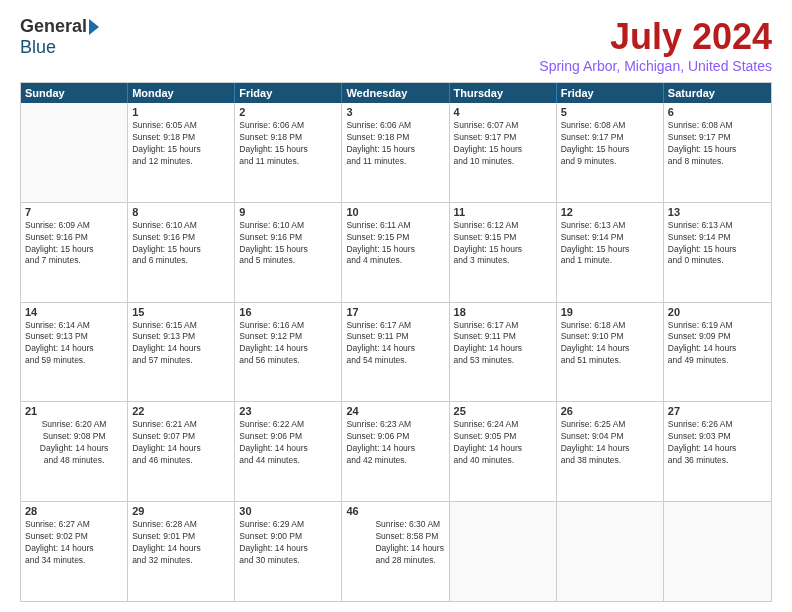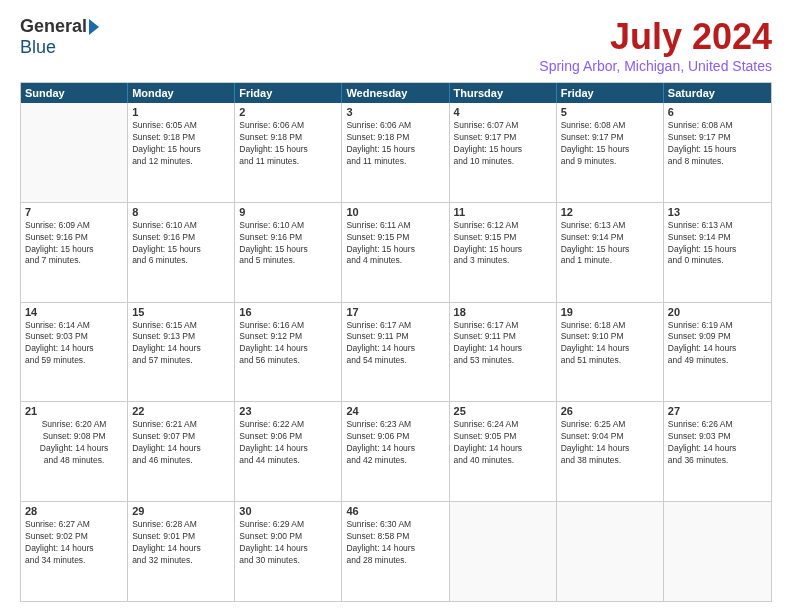--- a/index.html
+++ b/index.html
@@ -242,21 +242,21 @@
             <div class="cell-text" style="white-space: pre-line;">Sunrise: 6:13 AM
 Sunset: 9:14 PM
 Daylight: 15 hours
 and 0 minutes.</div>
           </div>
         </div>
         <div class="cal-row">
           <div class="cal-cell">
             <div class="day-num">14</div>
             <div class="cell-text" style="white-space: pre-line;">Sunrise: 6:14 AM
-Sunset: 9:03 PM
+Sunset: 9:13 PM
 Daylight: 14 hours
 and 59 minutes.</div>
           </div>
           <div class="cal-cell">
             <div class="day-num">15</div>
             <div class="cell-text" style="white-space: pre-line;">Sunrise: 6:15 AM
 Sunset: 9:13 PM
 Daylight: 14 hours
 and 57 minutes.</div>
           </div>
@@ -364,21 +364,21 @@
           </div>
           <div class="cal-cell">
             <div class="day-num">30</div>
             <div class="cell-text" style="white-space: pre-line;">Sunrise: 6:29 AM
 Sunset: 9:00 PM
 Daylight: 14 hours
 and 30 minutes.</div>
           </div>
           <div class="cal-cell">
             <div class="day-num">46</div>
-            <div class="cell-text" style="white-space: pre-line;">Sunrise: 6:30 AM
+            <div class="cell-text" style="white-space: pre-line; margin-left: 29px;">Sunrise: 6:30 AM
 Sunset: 8:58 PM
 Daylight: 14 hours
 and 28 minutes.</div>
           </div>
           <div class="cal-cell empty"></div>
           <div class="cal-cell empty"></div>
           <div class="cal-cell empty"></div>
         </div>
       </div>
   </div>

